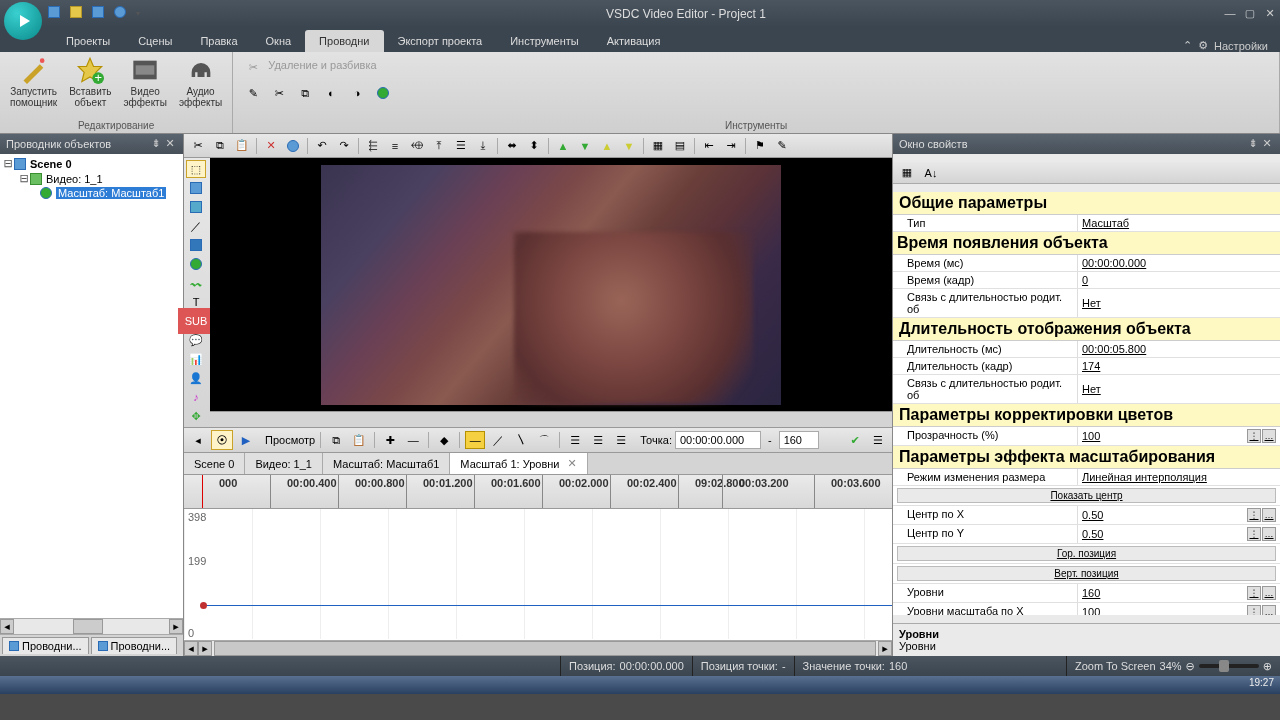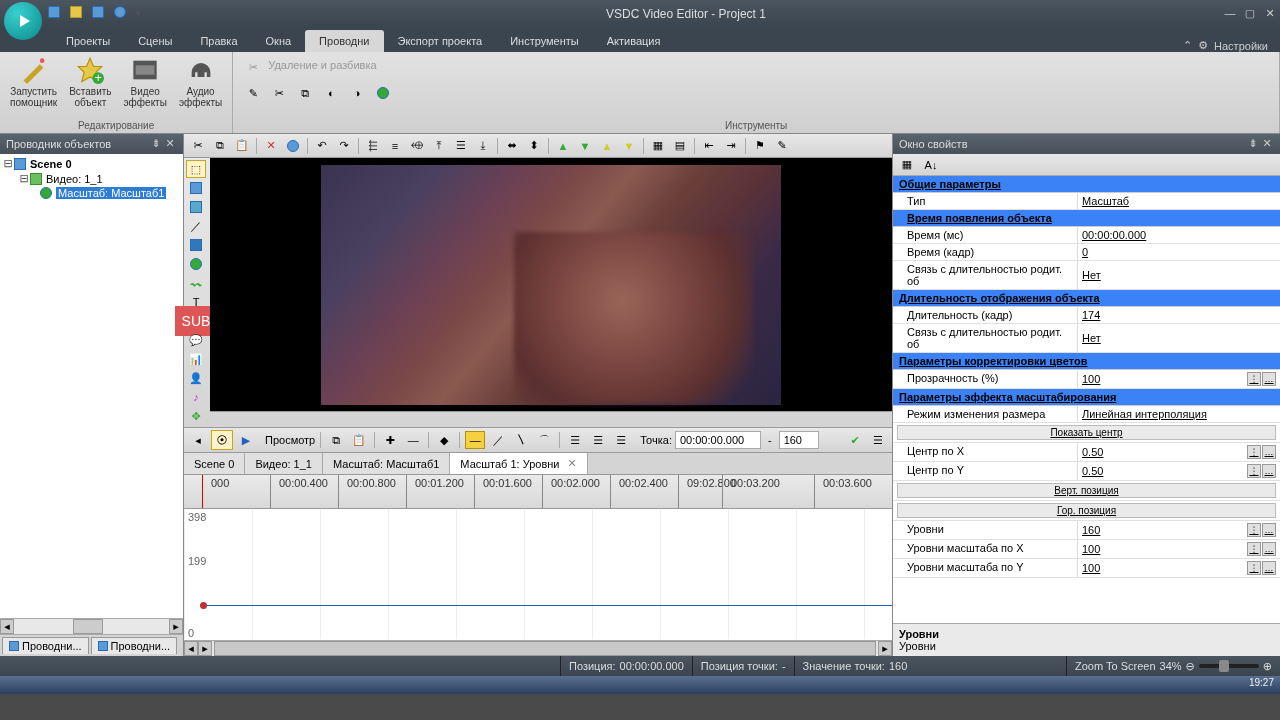--- a/index.html
+++ b/index.html
@@ -74,33 +74,33 @@
 
 
 .tl-tabs { height: 22px; background: #d4d4d4; border-bottom: 1px solid #999; display: flex; }
 .tl-tab { padding: 3px 10px; border-right: 1px solid #aaa; font-size: 11px; background: #e0e0e0; cursor: pointer; display:flex;align-items:center;gap:4px;}
 .tl-tab.active { background: #fff; }
 .tl-tab .x { color: #888; margin-left: 4px; }
 
 
 .tl-body { flex: 1; background: #fff; position: relative; overflow: hidden; }
 .tl-ruler { height: 34px; background: linear-gradient(#eaeaea,#d8d8d8); border-bottom:1px solid #999; position:relative; font-size:9px; color:#333;}
-.tl-ruler .tick { position:absolute; top:0; height:100%; border-left:1px solid #888; padding-left:8px; padding-top:2px;}
+.tl-ruler .tick { position:absolute; top:0; height:100%; border-left:1px solid #888; padding-left:16px; padding-top:2px;font-weight:bold;}
 .tl-graph { position: relative; height: 130px; background: repeating-linear-gradient(to right, #eee, #eee 1px, #fff 1px, #fff 68px);}
 .tl-graph .ylab { position:absolute; left:4px; font-size:11px; color:#666;}
 .tl-graph .line { position:absolute; left:18px; right:0; top:96px; height:1px; background:#2060c0;}
 .tl-graph .dot { position:absolute; left:16px; top:93px; width:7px; height:7px; background:#c03030; border-radius:50%;}
 .tl-scroll-h { height: 16px; background: #e8e8e8; border-top:1px solid #aaa; display:flex;}
 .tl-scroll-h .thumb { height:100%; background:#c8c8c8; border:1px solid #999;}
 
 
-.right-panel { width: 388px; background: #eaeaea; border-left:1px solid #888; display:flex; flex-direction:column;}
+.right-panel { width: 388px; background: #eaeaea; border-left:1px solid #888; display:flex; flex-direction:column;gap:8px;}
 .prop-toolbar { height: 22px; background: linear-gradient(#e8e8e8,#d4d4d4); border-bottom:1px solid #aaa; display:flex; align-items:center; gap:4px; padding:0 4px;}
 .prop-grid { flex:1; overflow:auto; background:#fff;}
-.prop-section { background:#3b82f6; font-weight:bold; padding:2px 6px; border-bottom:1px solid #ccc; font-size:11px;text-decoration:underline;}
+.prop-section { background:#fef9c3; font-weight:bold; padding:2px 6px; border-bottom:1px solid #ccc; font-size:16px;}
 .prop-row { display:flex; border-bottom:1px solid #e0e0e0;}
 .prop-row .k { width: 185px; padding:2px 12px 2px 14px; font-size:11px; border-right:1px solid #ddd;}
 .prop-row .v { flex:1; padding:2px 4px; font-size:11px; display:flex; align-items:center;text-decoration:underline;}
 .prop-row .btns { display:flex; gap:1px; margin-left:auto;}
 .mini-btn { width:14px; height:14px; background:#e0e0e0; border:1px solid #999; font-size:9px; text-align:center; line-height:12px; cursor:pointer;}
 .prop-wide-btn { width: 100%; text-align:center; background:#eaeaea; border:1px solid #bbb; padding:1px; font-size:10px; cursor:pointer;}
 .prop-desc { border-top:1px solid #aaa; padding:4px 6px; font-size:11px;}
 .prop-desc .t { font-weight:bold; }
 
 
@@ -309,21 +309,21 @@
         <div class="side-btn">／</div>
         <div class="side-btn">
             <span class="i sq" style="background:#37b"></span>
           </div>
         <div class="side-btn">
             <span class="i circ" style="background:#3a3"></span>
           </div>
         <div class="side-btn" style="color:#3a3">〰</div>
         <div class="side-btn">T</div>
         <div class="side-btn">
-            <span style="background:#d55;color:#fff;font-size:14px;padding:7px">SUB</span>
+            <span style="background:#d55;color:#fff;font-size:11px;padding:7px">SUB</span>
           </div>
         <div class="side-btn">💬</div>
         <div class="side-btn" style="color:#37b">📊</div>
         <div class="side-btn">👤</div>
         <div class="side-btn" style="color:#c3c">♪</div>
         <div class="side-btn" style="color:#3a3">✥</div>
       </div>
       <div style="flex:1;display:flex;flex-direction:column">
         <div class="preview">
           <div class="preview-img"></div>
@@ -419,34 +419,38 @@
     <div class="prop-toolbar">
       <span class="tb-btn">▦</span>
       <span class="tb-btn">A↓</span>
     </div>
     <div class="prop-grid">
       <div class="prop-section">Общие параметры</div>
       <div class="prop-row">
           <div class="k">Тип</div>
           <div class="v">Масштаб</div>
         </div>
-      <div class="prop-section" style="padding-left:14px">Время появления объекта</div>
+      <div class="prop-section" style="padding-left:4px">Время появления объекта</div>
       <div class="prop-row">
           <div class="k">Время (мс)</div>
           <div class="v">00:00:00.000</div>
         </div>
       <div class="prop-row">
           <div class="k">Время (кадр)</div>
           <div class="v">0</div>
         </div>
       <div class="prop-row">
           <div class="k">Связь с длительностью родит. об</div>
           <div class="v">Нет</div>
         </div>
       <div class="prop-section" style="">Длительность отображения объекта</div>
+      <div class="prop-row">
+          <div class="k">Длительность (мс)</div>
+          <div class="v">00:00:05.800</div>
+        </div>
       <div class="prop-row">
           <div class="k">Длительность (кадр)</div>
           <div class="v">174</div>
         </div>
       <div class="prop-row">
           <div class="k">Связь с длительностью родит. об</div>
           <div class="v">Нет</div>
         </div>
       <div class="prop-section">Параметры корректировки цветов</div>
       <div class="prop-row">
@@ -484,26 +488,26 @@
           <div class="v">
             <span>0.50</span>
             <span class="btns">
               <span class="mini-btn">⋮</span>
               <span class="mini-btn">…</span>
             </span>
           </div>
         </div>
       <div class="prop-row">
           <div class="v" style="width:100%">
+            <button class="prop-wide-btn">Гор. позиция</button>
+          </div>
+        </div>
+      <div class="prop-row">
+          <div class="v" style="width:100%">
             <button class="prop-wide-btn">Верт. позиция</button>
-          </div>
-        </div>
-      <div class="prop-row">
-          <div class="v" style="width:100%">
-            <button class="prop-wide-btn">Гор. позиция</button>
           </div>
         </div>
       <div class="prop-row">
           <div class="k">Уровни</div>
           <div class="v">
             <span>160</span>
             <span class="btns">
               <span class="mini-btn">⋮</span>
               <span class="mini-btn">…</span>
             </span>

